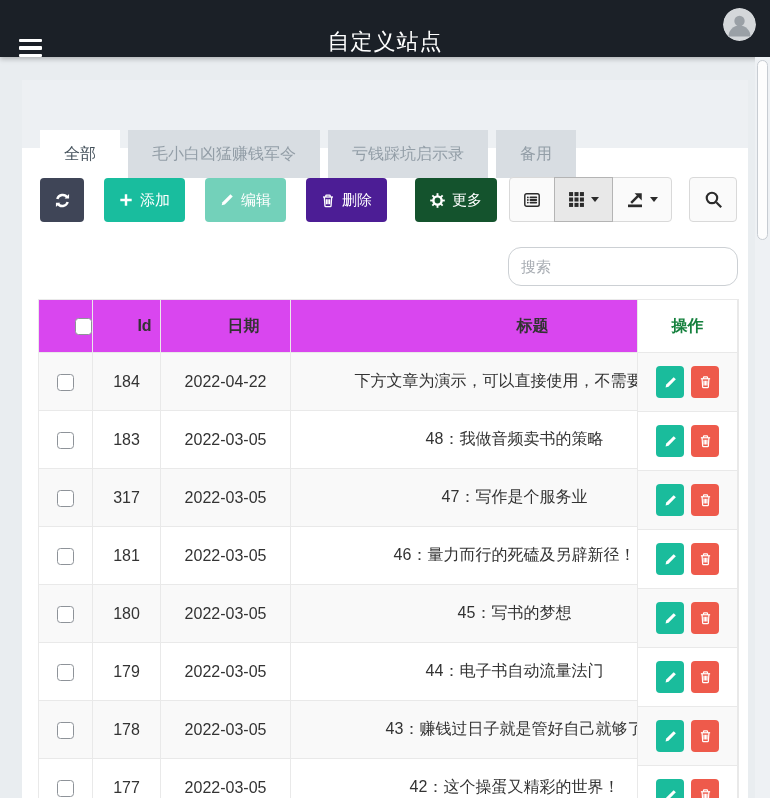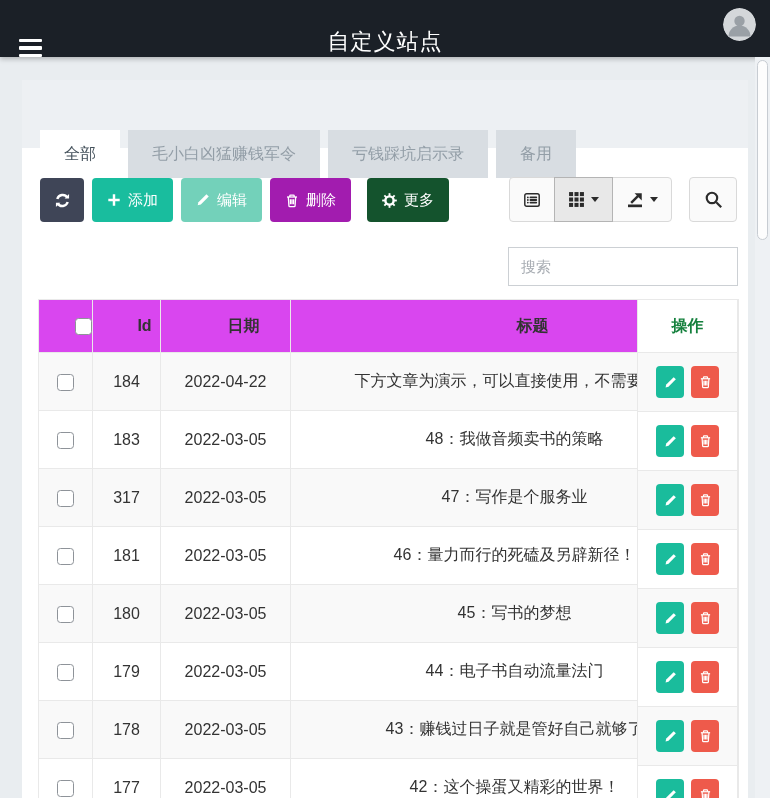--- a/index.html
+++ b/index.html
@@ -18,43 +18,43 @@
   
   .card-band { position:absolute; top:80px; left:22px; width:726px; height:68px; background:#edf0f3; }
   .panel { position:absolute; top:148px; left:22px; width:726px; height:650px; background:#ffffff; }
 
   .tabs { position:absolute; top:100px; left:40px; height:48px; display:flex; gap:8px; z-index:5;margin-top:30px; }
   .tab { height:48px; display:flex; align-items:center; padding:0 24px; font-size:16px;
          background:#d8dde2; color:#949fa6; color:#939ea7; cursor:pointer; }
   .tab.active { background:#ffffff; color:#44515b; }
 
   
-  .toolbar-left { position:absolute; top:178px; left:40px; display:flex; gap:8px; z-index:6; }
+  .toolbar-left { position:absolute; top:178px; left:40px; display:flex; gap:20px; z-index:6; }
   .btn { border:none; border-radius:4px; height:44px; color:#fff; font-size:15px;
          display:flex; align-items:center; gap:7px; padding:0 15px; cursor:pointer; font-family:inherit; }
   .btn svg { display:block; }
   .btn-refresh { background:#3f4557; width:44px; justify-content:center; padding:0; }
   .btn-add    { background:#19bd9e; }
   .btn-edit   { background:#73d1ba; }
-  .btn-delete { background:#a21caf; }
+  .btn-delete { background:#4c1d95; }
   .btn-more   { background:#14532d;margin-left:8px; }
 
   .toolbar-right { position:absolute; top:177px; right:33px; display:flex; align-items:center; z-index:6; }
   .vbtn { height:45px; background:#fafafa; border:1px solid #d9d9d9; color:#2b2b2b;
           display:flex; align-items:center; justify-content:center; gap:6px; padding:0 13px; cursor:pointer; }
   .vgroup { display:flex; }
   .vgroup .vbtn + .vbtn { margin-left:-1px; }
   .vgroup .vbtn:first-child { border-radius:4px 0 0 4px; }
   .vgroup .vbtn:last-child  { border-radius:0 4px 4px 0; }
   .vbtn.active { background:#e8e8e8; border-color:#b4b4b4; position:relative; z-index:2; }
   .btn-search-sep { margin-left:17px; border-radius:4px; width:48px; }
   .caret { width:0; height:0; border-left:4.5px solid transparent; border-right:4.5px solid transparent; border-top:5px solid #2b2b2b; }
 
   .search-row { position:absolute; top:247px; left:508px; z-index:6; }
-  .search-input { width:230px; height:39px; border:1px solid #ccd0d4; border-radius:0; background:#fff;
+  .search-input { width:230px; height:39px; border:1px solid #ccd0d4; border-radius:13px; background:#fff;
                   font-size:15px; padding:0 12px; color:#333; font-family:inherit; outline:none; }
   .search-input::placeholder { color:#a8adb3; }
 
   
   .table-wrap { position:absolute; top:299px; left:38px; width:700px; z-index:5; }
   table { border-collapse:collapse; width:700px; table-layout:fixed; }
   th, td { border:1px solid #e9e9e9; font-size:16px; color:#333; text-align:center; overflow:hidden; white-space:nowrap; }
   thead th { height:53px; font-weight:bold; background:#d946ef;padding-left:36px; }
   tbody td { height:58px; background:#fff; }
   tr.striped td { background:#f9f9f9; }

